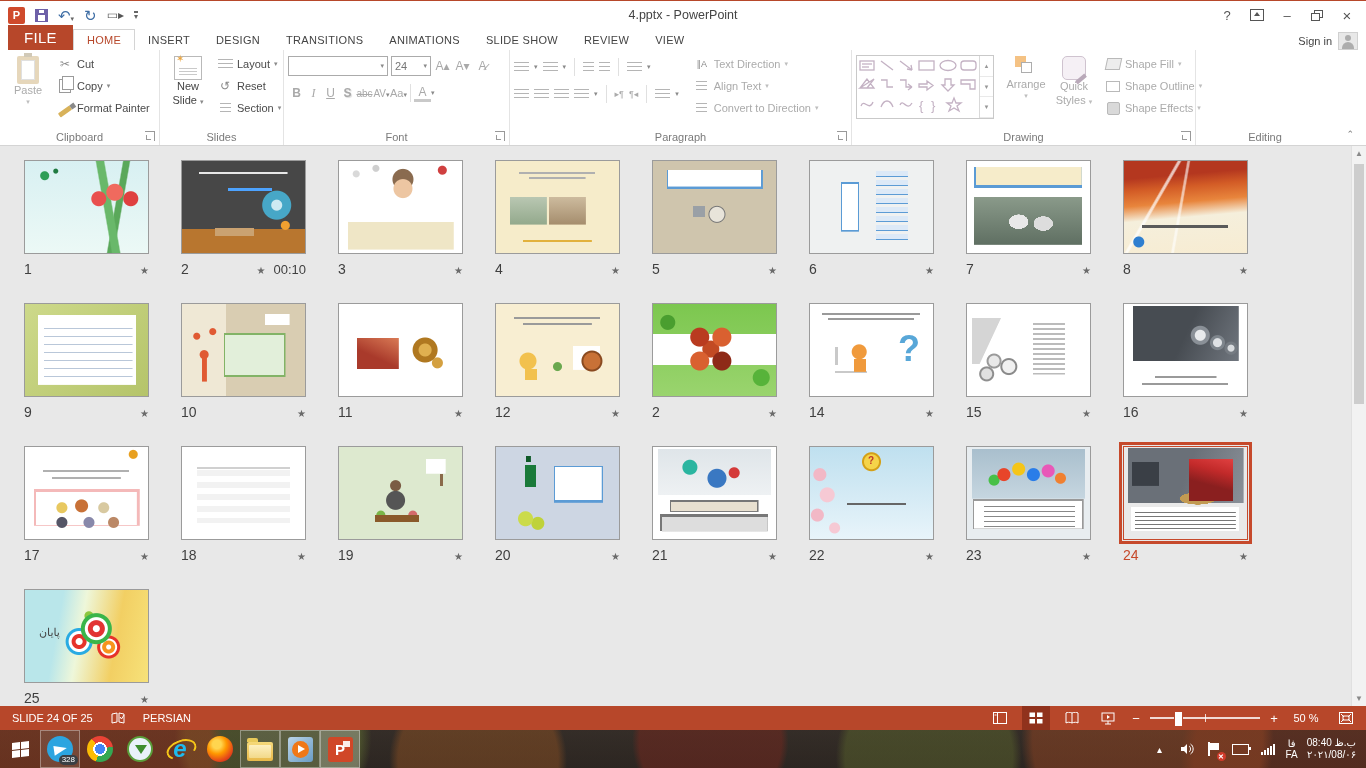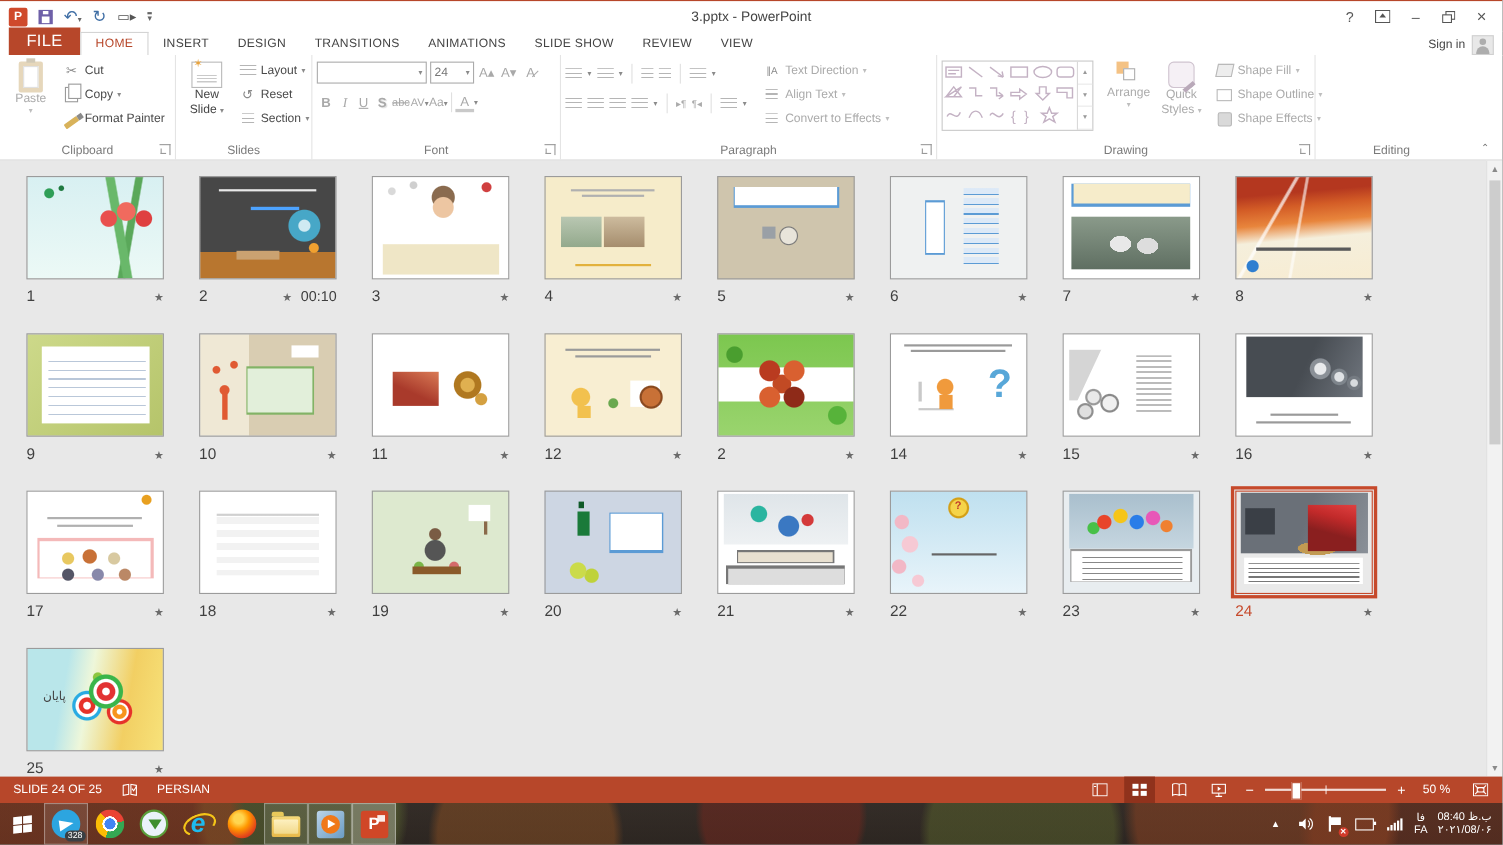--- a/index.html
+++ b/index.html
@@ -375,21 +375,21 @@
 
   <div class="titlebar">
     <div class="qat">
       <span class="ppticon">P</span>
       <span class="saveicon"></span>
       <span class="qbtn">↶<span class="qcaret">▾</span></span>
       <span class="qbtn">↻</span>
       <span class="qbtn" style="font-size:12px;color:#555;">▭▸</span>
       <span class="qcustom">▾</span>
     </div>
-    <div class="wtitle">3.pptx - PowerPoint</div>
+    <div class="wtitle">4.pptx - PowerPoint</div>
     <div class="wctrls">
       <span class="wc">?</span>
       <span class="wc">
         <svg width="14" height="12" viewBox="0 0 14 12">
             <rect x="0.5" y="0.5" width="13" height="11" fill="none" stroke="#555"></rect>
             <path d="M7 3 L10 7 L4 7 Z" fill="#555"></path>
           </svg>
       </span>
       <span class="wc">–</span>
       <span class="wc">
@@ -545,21 +545,21 @@
           <span class="ic">
               <span class="lns sm"></span>
             </span>
             <span>Align Text</span>
             <span class="car">▾</span>
         </div>
         <div class="srow dis">
           <span class="ic">
               <span class="lns sm"></span>
             </span>
-            <span>Convert to Effects</span>
+            <span>Convert to Direction</span>
             <span class="car">▾</span>
         </div>
       </div>
       <span class="gl">Paragraph</span>
       <span class="dlg"></span>
     </div>
 
     <div class="g" style="width:344px;">
       <div class="shapesbox">
         <svg width="122" height="60" viewBox="0 0 122 60">

